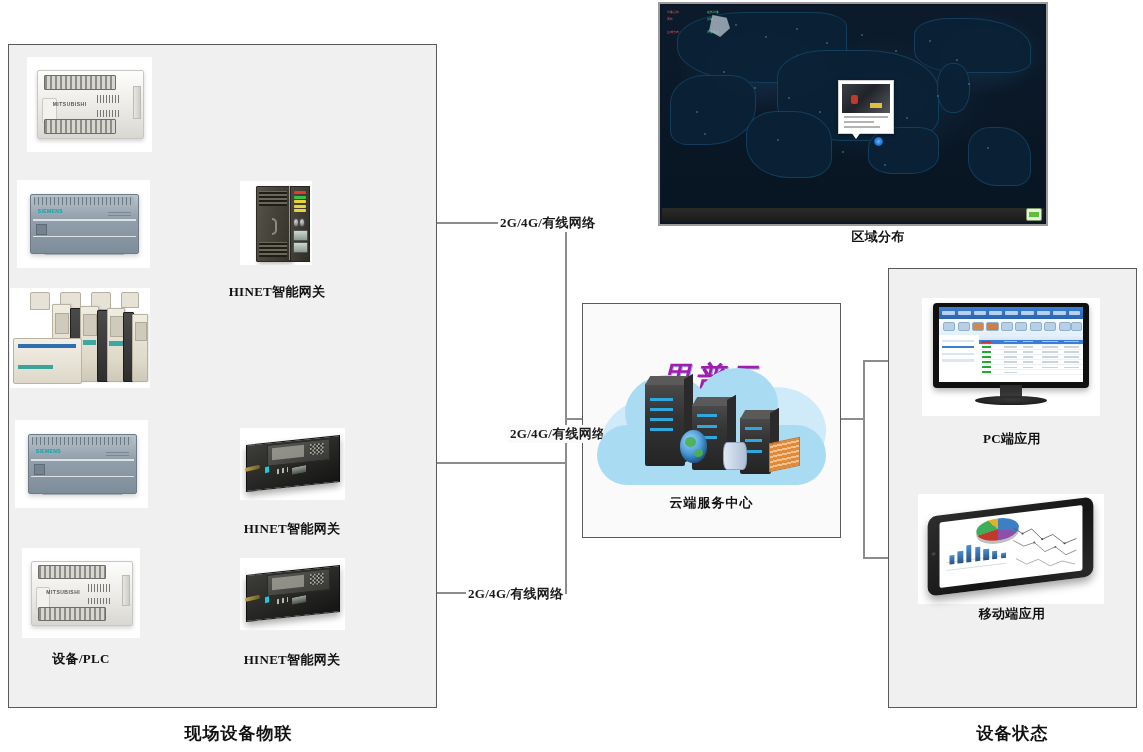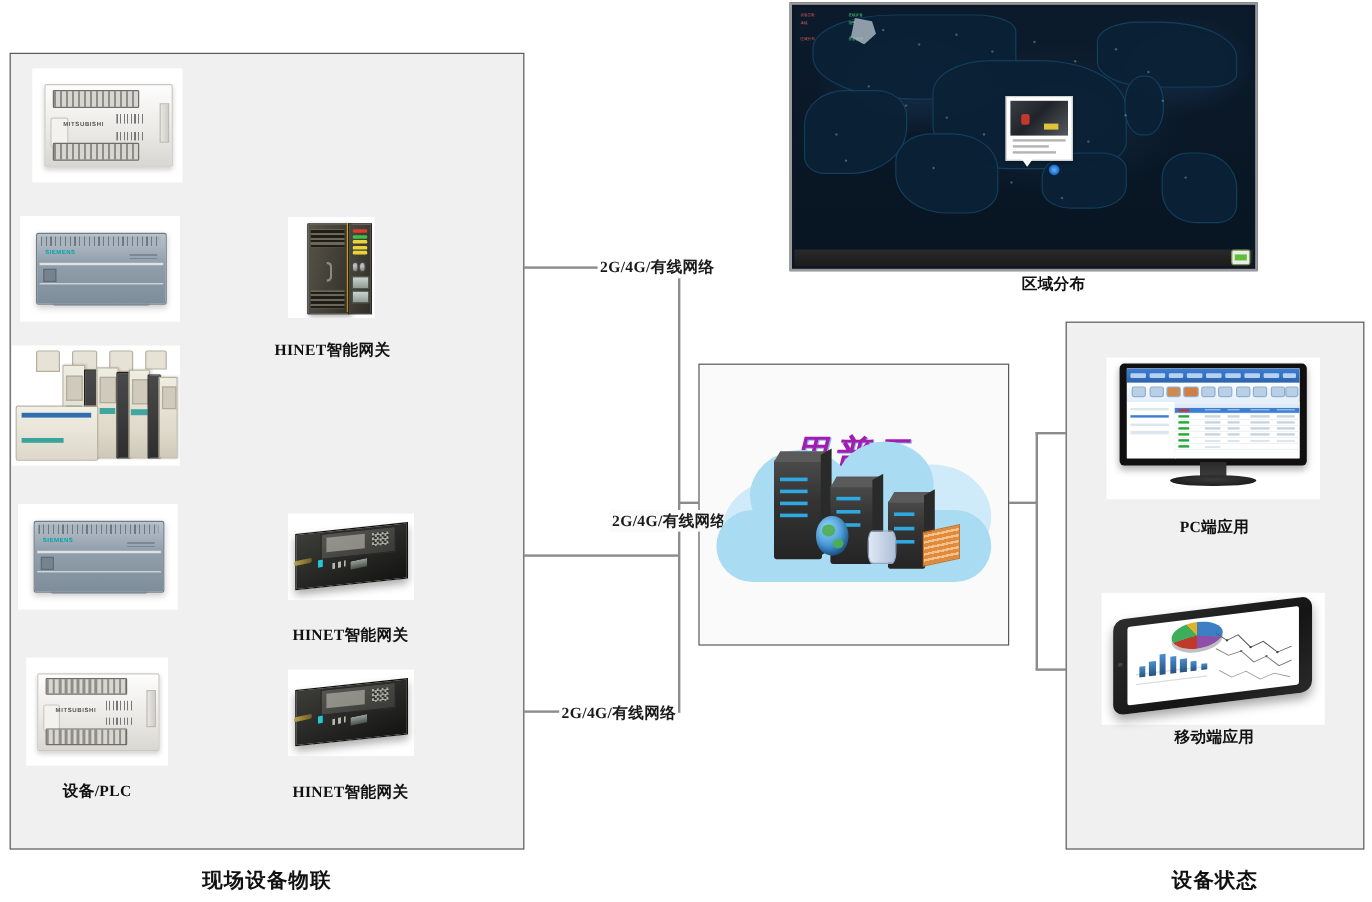--- a/index.html
+++ b/index.html
@@ -790,20 +790,21 @@
       <div class="ln" style="top:58%;"></div>
     </div>
 
     <div class="globe" style="left:37%;top:57%;width:11%;height:17%;">
       <div class="c1" style="left:18%;top:22%;width:40%;height:30%;"></div>
       <div class="c2" style="left:52%;top:58%;width:34%;height:26%;"></div>
     </div>
     <div class="db" style="left:55%;top:63%;width:9%;height:14%;"></div>
     <div class="fw" style="left:74%;top:62%;width:12%;height:14%;"></div>
 
+    <div class="cap">云端服务中心</div>
   </div>
 
 
   <div class="pcart" style="left:922px;top:298px;width:178px;height:118px;">
     <div class="frame">
       <div class="screen">
         <div class="ribbon">
           <div class="mi" style="left:2%;"></div>
             <div class="mi" style="left:13%;"></div>
           <div class="mi" style="left:24%;"></div>
@@ -912,16 +913,16 @@
               <circle cx="34" cy="48" r="1.6" fill="#666"></circle>
             <circle cx="66" cy="60" r="1.6" fill="#666"></circle>
           </svg>
         </div>
       </div>
       <div class="cam"></div>
     </div>
   </div>
   <div class="dev-caption" style="left:942px;top:605px;width:140px;">移动端应用</div>
 
-  <div class="panel-caption" style="left:8px;top:722px;width:429px;">现场设备物联</div>
+  <div class="panel-caption" style="left:24px;top:722px;width:429px;">现场设备物联</div>
   <div class="panel-caption" style="left:888px;top:722px;width:249px;">设备状态</div>
 
 </div>
 
 </body></html>

